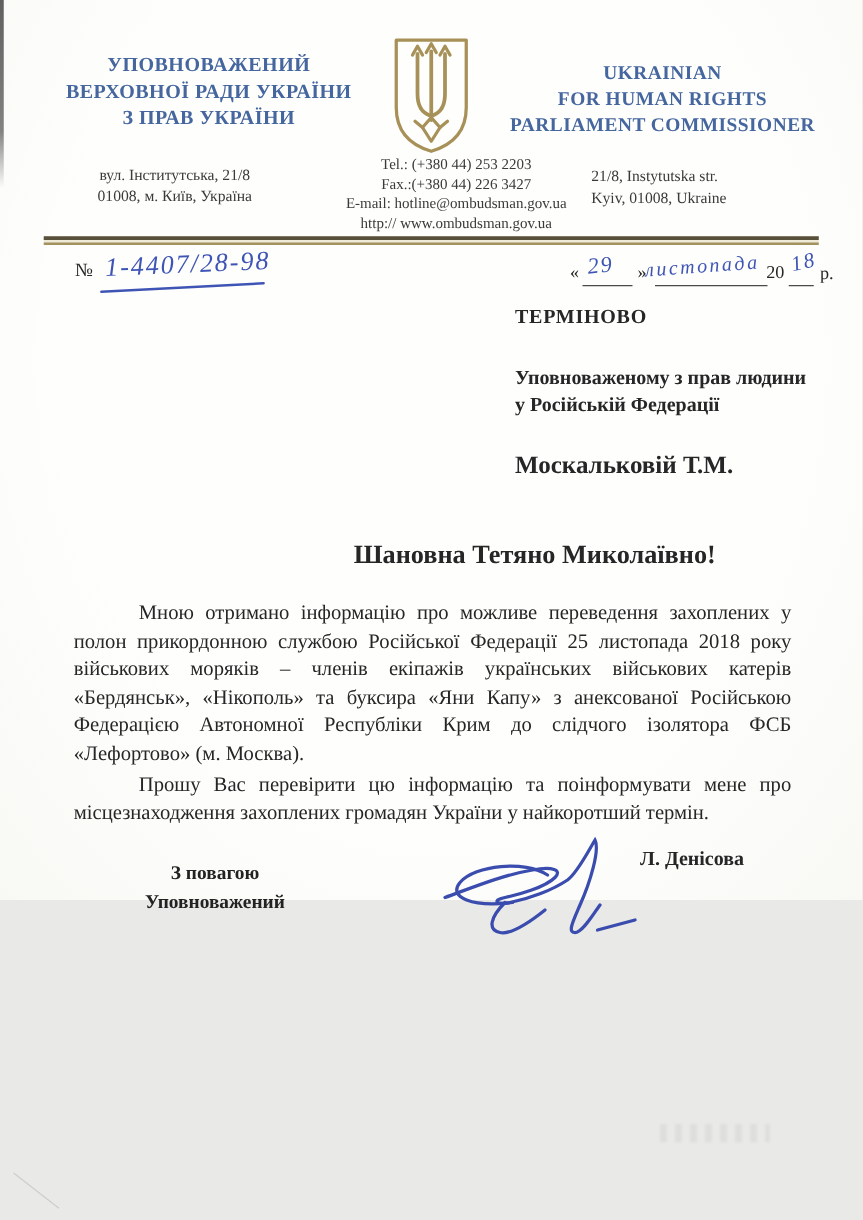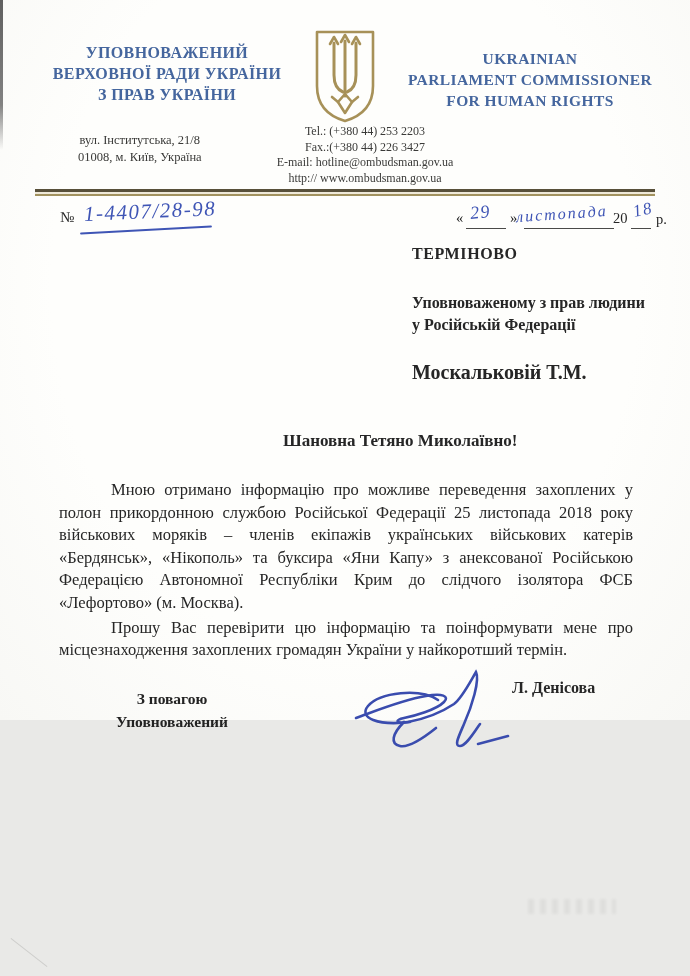--- a/index.html
+++ b/index.html
@@ -87,36 +87,40 @@
         <path d="M28,14 L32,7 L36,14"></path>
         <path d="M39,16 L43,9 L47,16"></path>
         <path d="M32,66 L25,74 L32,85 L39,74 Z"></path>
         <path d="M25,74 L19,69 M39,74 L45,69"></path>
       </g>
     </svg>
   </div>
 
   <div class="abs org" style="left:390px;top:48px;width:280px;font-size:15.5px;color:#45669e;">
     <div>UKRAINIAN</div>
+    <div>FOR HUMAN RIGHTS</div>
     <div>PARLIAMENT COMMISSIONER</div>
-    <div>FOR HUMAN RIGHTS</div>
   </div>
 
   <div class="abs contact" style="left:78px;top:132px;text-align:center;">
     <div>вул. Інститутська, 21/8</div>
     <div>01008, м. Київ, Україна</div>
   </div>
 
   <div class="abs contact" style="left:255px;top:124px;width:220px;text-align:center;font-size:12px;line-height:15.5px;">
     <div>Tel.: (+380 44) 253 2203</div>
     <div>Fax.:(+380 44) 226 3427</div>
     <div>E-mail: hotline@ombudsman.gov.ua</div>
     <div>http:// www.ombudsman.gov.ua</div>
   </div>
 
+  <div class="abs contact" style="left:473px;top:133px;text-align:left;">
+    <div>21/8, Instytutska str.</div>
+    <div>Kyiv, 01008, Ukraine</div>
+  </div>
 
   <div class="abs rule" style="left:35px;top:189px;width:620px;"></div>
 
   <div class="abs" style="left:60px;top:209px;font-size:15px;">№</div>
   <div class="abs hand" style="left:84px;top:199px;font-size:21px;transform:rotate(-2.5deg);">1-4407/28-98</div>
   <div class="abs ink-line" style="left:80px;top:229px;width:132px;transform:rotate(-3deg);"></div>
 
   <div class="abs" style="left:456px;top:210px;font-size:14.5px;">«</div>
   <div class="abs hand" style="left:470px;top:202px;font-size:18px;transform:rotate(-6deg);">29</div>
   <div class="abs plain-line" style="left:466px;top:228px;width:40px;"></div>
@@ -129,21 +133,21 @@
   <div class="abs" style="left:656px;top:211px;font-size:14.5px;">р.</div>
 
   <div class="abs bold" style="left:412px;top:245px;font-size:16px;letter-spacing:.6px;">ТЕРМІНОВО</div>
 
   <div class="abs bold" style="left:412px;top:292px;font-size:16px;line-height:22px;">
     <div>Уповноваженому з прав людини</div>
     <div>у Російській Федерації</div>
   </div>
   <div class="abs bold" style="left:412px;top:361px;font-size:20px;">Москальковій Т.М.</div>
 
-  <div class="abs bold" style="left:283px;top:431px;font-size:17px;">Шановна Тетяно Миколаївно!</div>
+  <div class="abs bold" style="left:283px;top:431px;font-size:21px;">Шановна Тетяно Миколаївно!</div>
 
   <div class="abs body-text" style="left:59px;top:479px;">
     <p>Мною отримано інформацію про можливе переведення захоплених у полон прикордонною службою Російської Федерації 25 листопада 2018 року військових моряків – членів екіпажів українських військових катерів «Бердянськ», «Нікополь» та буксира «Яни Капу» з анексованої Російською Федерацією Автономної Республіки Крим до слідчого ізолятора ФСБ «Лефортово» (м. Москва).</p>
     <p>Прошу Вас перевірити цю інформацію та поінформувати мене про місцезнаходження захоплених громадян України у найкоротший термін.</p>
   </div>
 
   <div class="abs closing" style="left:92px;top:687px;width:160px;">
     <div>З повагою</div>
     <div>Уповноважений</div>
   </div>

